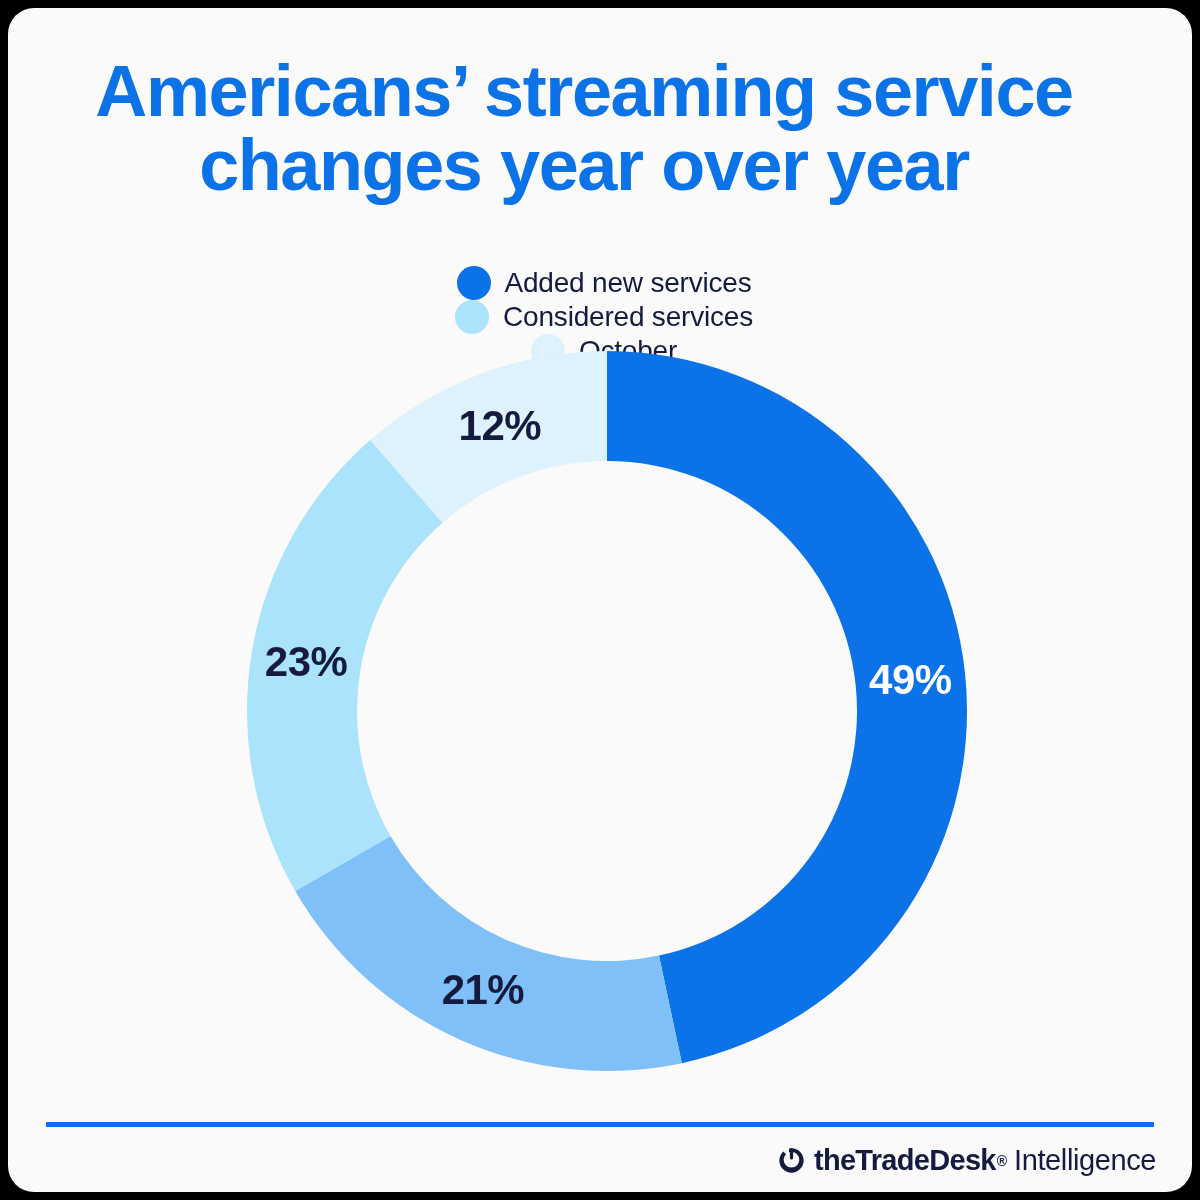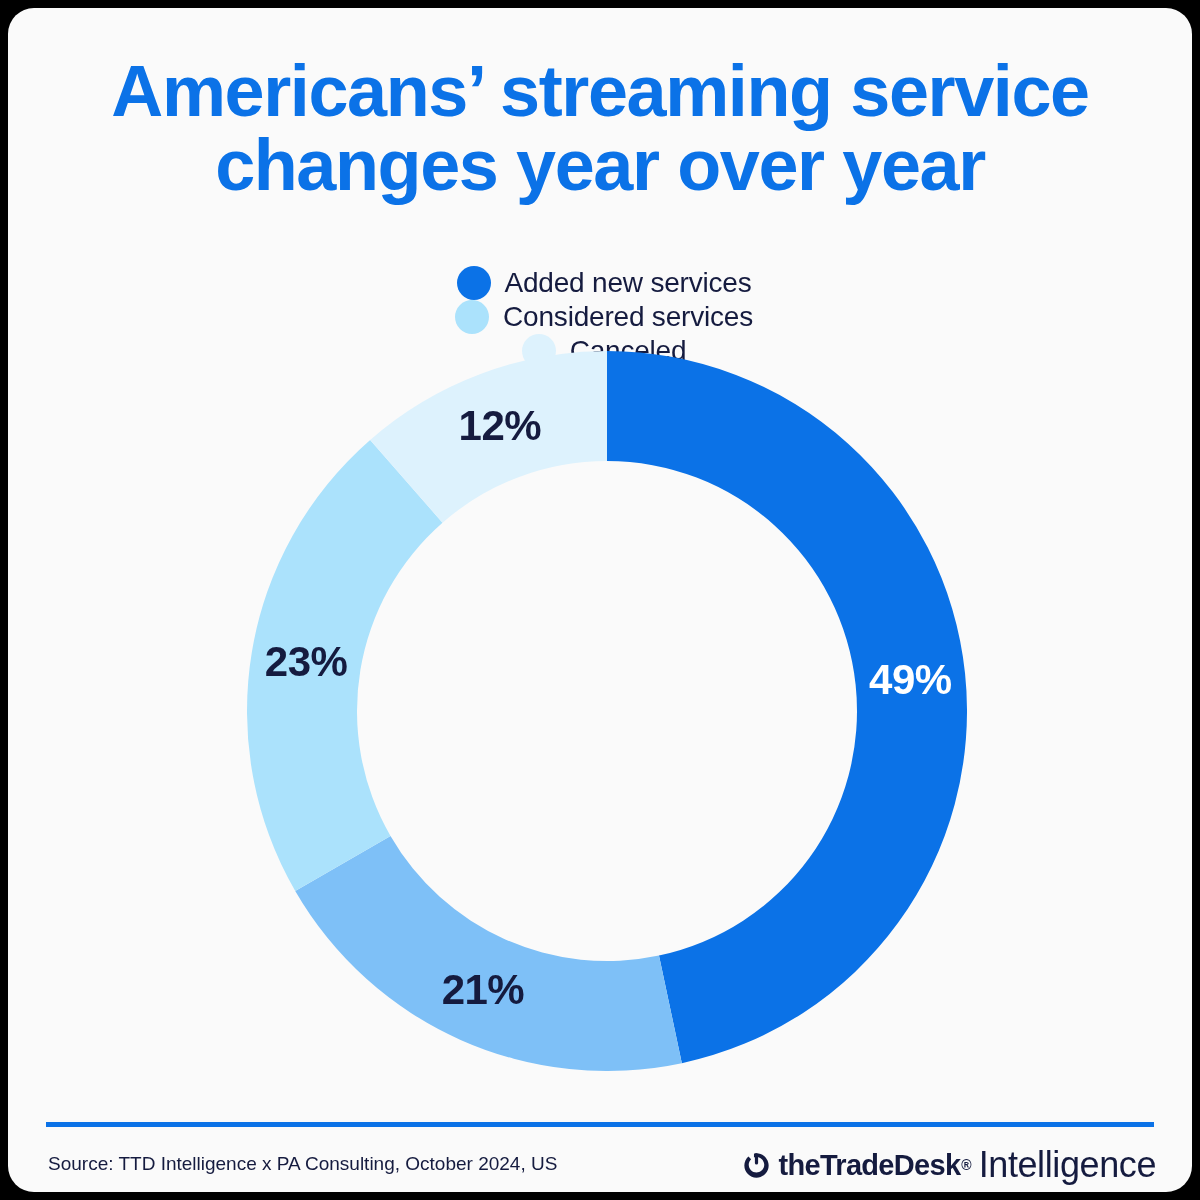--- a/index.html
+++ b/index.html
@@ -20,21 +20,21 @@
     width: 1184px;
     height: 1184px;
     background: #FAFAFA;
     border-radius: 26px;
     overflow: hidden;
   }
 
   
   #title {
     position: absolute;
-    left: 40px;
+    left: 24px;
     top: 46px;
     width: 1104px;
     text-align: center;
     color: #0B72E7;
     font-size: 72px;
     line-height: 74px;
     font-weight: 700;
     letter-spacing: -1.4px;
     white-space: pre-line;
   }
@@ -134,21 +134,21 @@
     white-space: nowrap;
   }
   #logo-reg {
     font-size: 14px;
     font-weight: 700;
     vertical-align: super;
     margin-left: 1px;
     margin-right: 7px;
   }
   #logo-product {
-    font-size: 36px;
+    font-size: 29px;
     font-weight: 400;
     letter-spacing: -0.4px;
     white-space: nowrap;
   }
 </style>
 </head>
 <body>
 
 <div id="card">
 
@@ -159,21 +159,21 @@
     <div class="legend-item">
       <span class="legend-swatch" style="background:#0B72E7"></span>
       <span class="legend-label">Added new services</span>
     </div>
     <div class="legend-item">
       <span class="legend-swatch" style="background:#ABE2FC"></span>
       <span class="legend-label">Considered services</span>
     </div>
     <div class="legend-item">
       <span class="legend-swatch" style="background:#DDF2FD"></span>
-      <span class="legend-label">Canceled</span>
+      <span class="legend-label">October</span>
     </div>
   </div>
 
   <div id="donut-wrap">
     <svg id="donut-svg" viewBox="0 0 720 720">
       <g id="slices">
           <path d="M 360 0 A 360 360 0 0 1 434.8482086943934 712.1331362641699 L 411.97792270443983 604.5369001834514 A 250 250 0 0 0 360 110 Z" fill="#0B72E7"></path>
           <path d="M 434.8482086943934 712.1331362641699 A 360 360 0 0 1 48.23085463760208 540 L 143.49364905389032 485 A 250 250 0 0 0 411.97792270443983 604.5369001834514 Z" fill="#7EC0F7"></path>
           <path d="M 48.23085463760208 540 A 360 360 0 0 1 123.14205866170354 88.89427223870001 L 195.5153185150719 171.73213349909724 A 250 250 0 0 0 143.49364905389032 485 Z" fill="#ABE2FC"></path>
           <path d="M 123.14205866170354 88.89427223870001 A 360 360 0 0 1 359.99999999999994 0 L 359.99999999999994 110 A 250 250 0 0 0 195.5153185150719 171.73213349909724 Z" fill="#DDF2FD"></path>
@@ -182,21 +182,20 @@
           <text x="663.3291780873233" y="328.1188187033657" class="slice-label" fill="#FFFFFF">49%</text>
           <text x="235.94532386188098" y="638.6313645809932" class="slice-label" fill="#151B3F">21%</text>
           <text x="59.12036885332594" y="310.03553701838297" class="slice-label" fill="#151B3F">23%</text>
           <text x="252.8306786551904" y="74.44836445488016" class="slice-label" fill="#151B3F">12%</text>
         </g>
     </svg>
   </div>
 
   <div id="divider"></div>
 
-  <div id="source">Source: TTD Intelligence x PA Consulting, October 2024, US</div>
 
   <div id="logo">
     <svg id="logo-icon" viewBox="0 0 32 32">
       <path fill="#151B3F" d="M16 1.6c-1.03 0-2.03 0.12-3 0.34v4.6c0.94-0.33 1.95-0.5 3-0.5 5.08 0 9.2 4.12 9.2 9.2S21.08 24.4 16 24.4 6.8 20.28 6.8 15.2c0-2.6 1.08-4.95 2.82-6.62L6.45 5.28C3.48 7.92 1.6 11.74 1.6 16 1.6 23.95 8.05 30.4 16 30.4S30.4 23.95 30.4 16 23.95 1.6 16 1.6z"></path>
       <rect fill="#151B3F" x="14.1" y="1.6" width="3.8" height="13.3" rx="1.9"></rect>
     </svg>
     <span id="logo-brand">theTradeDesk</span>
     <span id="logo-reg">®</span>
     <span id="logo-product">Intelligence</span>
   </div>

